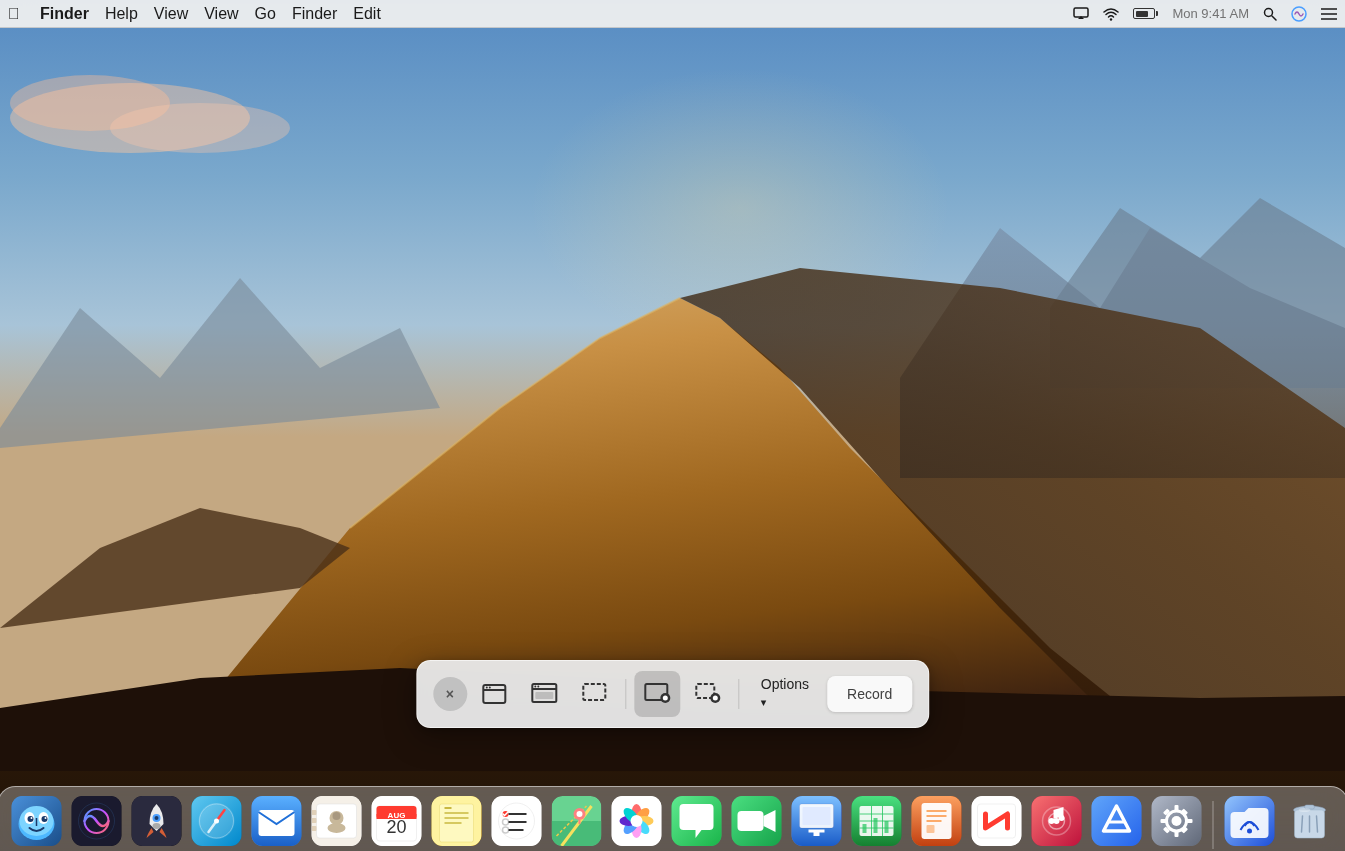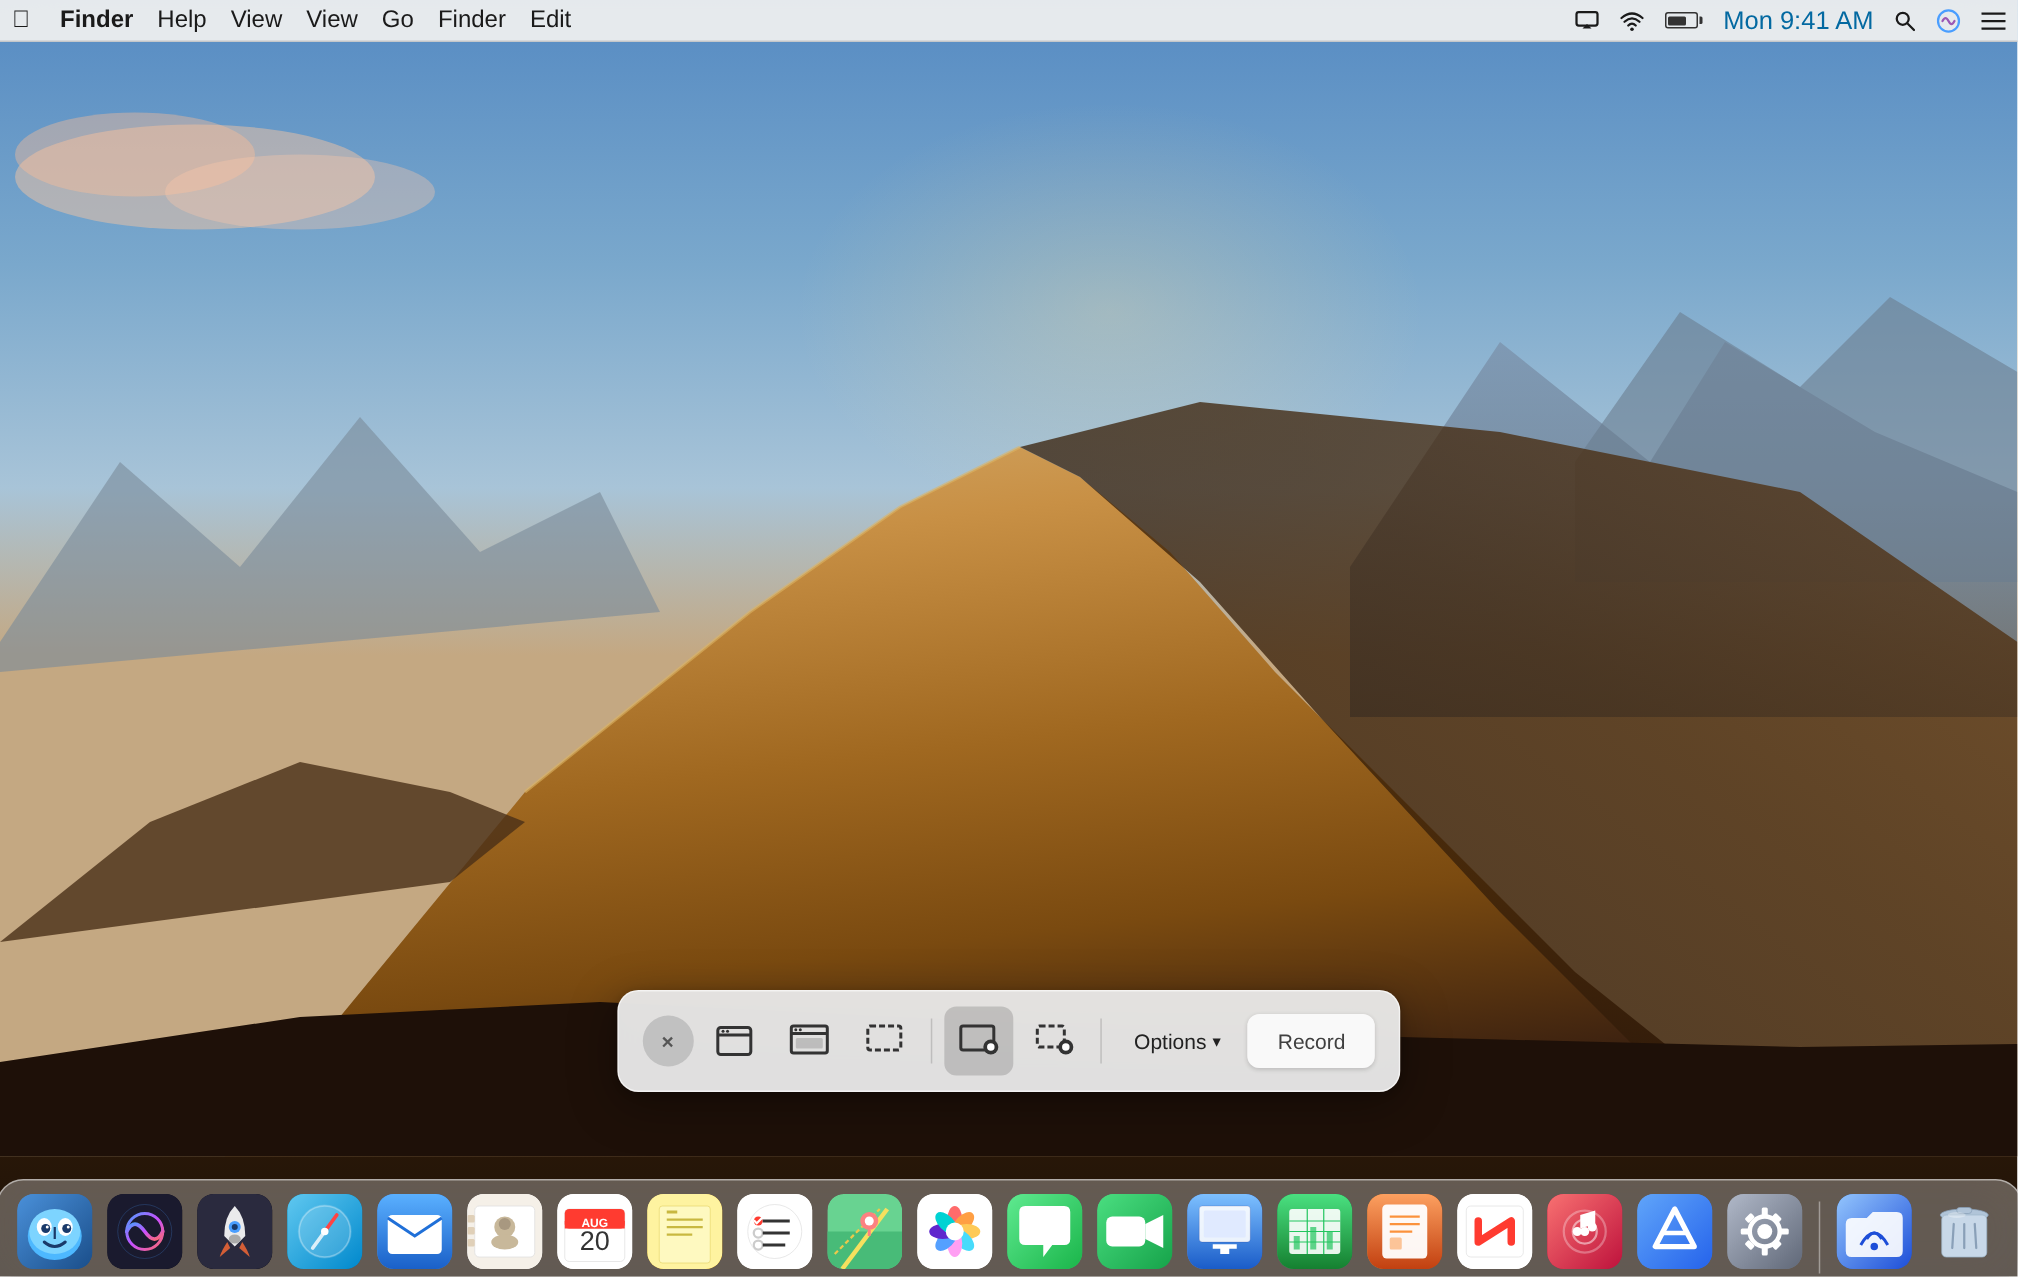--- a/index.html
+++ b/index.html
@@ -96,22 +96,22 @@
     }
 
     .menubar-icon {
       font-size: 14px;
       color: #1a1a1a;
       display: flex;
       align-items: center;
     }
 
     .clock {
-      font-size: 17px;
-      color: #0369a1;
+      font-size: 13px;
+      color: #737373;
       font-weight: 400;
     }
 
     
     .screenshot-toolbar {
       position: absolute;
       left: 50%;
       top: 660px;
       transform: translateX(-50%);
       background: rgba(235, 235, 235, 0.95);
@@ -172,25 +172,26 @@
     }
 
     .toolbar-options-btn {
       height: 36px;
       padding: 0 14px;
       border-radius: 8px;
       border: none;
       background: transparent;
       cursor: pointer;
       display: flex;
-      align-items: center;
+      align-items: flex-start;
       gap: 4px;
       font-size: 14px;
       color: #222;
       font-family: -apple-system, sans-serif;
+      flex-direction: column;
     }
 
     .toolbar-record-btn {
       height: 36px;
       padding: 0 20px;
       border-radius: 8px;
       border: none;
       background: rgba(255,255,255,0.8);
       cursor: pointer;
       font-size: 14px;

